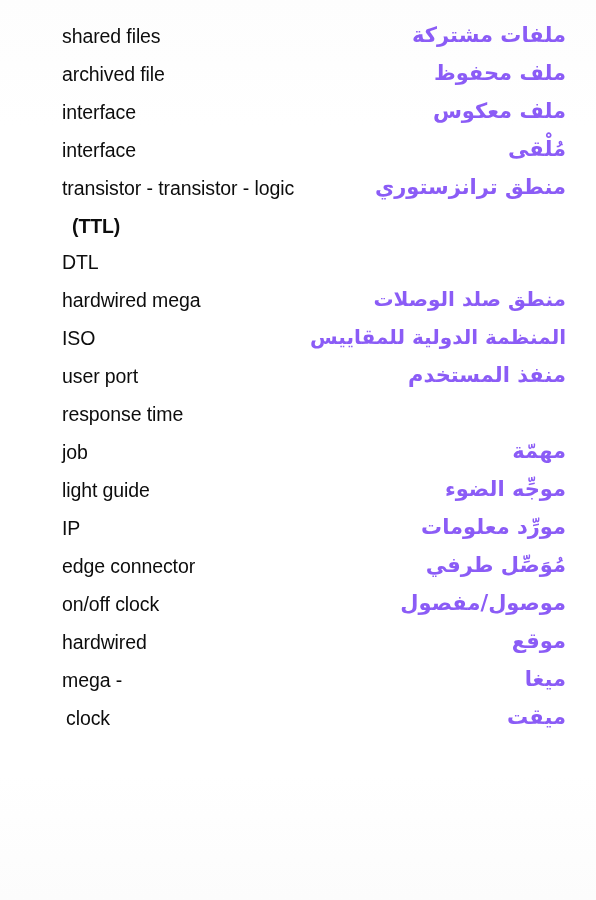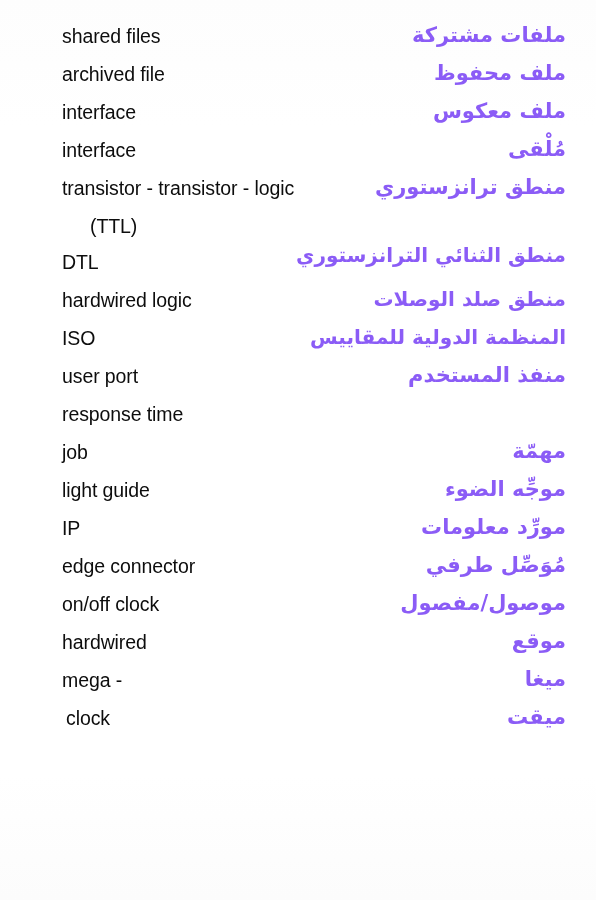--- a/index.html
+++ b/index.html
@@ -48,21 +48,22 @@
     left: 62px;
     top: 0;
     font-size: 19.5px;
     line-height: 28px;
     letter-spacing: -0.1px;
     white-space: nowrap;
     color: #0d0d0d;
   }
 
   .term.indent {
-    left: 90px;
+    left: 72px;
+    font-weight: bold;
   }
 
   .term.nudge {
     left: 66px;
   }
 
   .gloss {
     position: absolute;
     right: 30px;
     top: -3px;
@@ -122,25 +123,24 @@
       <span class="term">transistor - transistor - logic</span>
       <span class="gloss">منطق ترانزستوري</span>
     </div>
 
     <div class="entry continuation">
       <span class="term indent">(TTL)</span>
     </div>
 
     <div class="entry">
       <span class="term">DTL</span>
-      <span class="gloss raise long">منطق الثنائي الترانزستوري</span>
     </div>
 
     <div class="entry">
-      <span class="term">hardwired logic</span>
+      <span class="term">hardwired mega</span>
       <span class="gloss long">منطق صلد الوصلات</span>
     </div>
 
     <div class="entry">
       <span class="term">ISO</span>
       <span class="gloss long">المنظمة الدولية للمقاييس</span>
     </div>
 
 
     <div class="entry">

